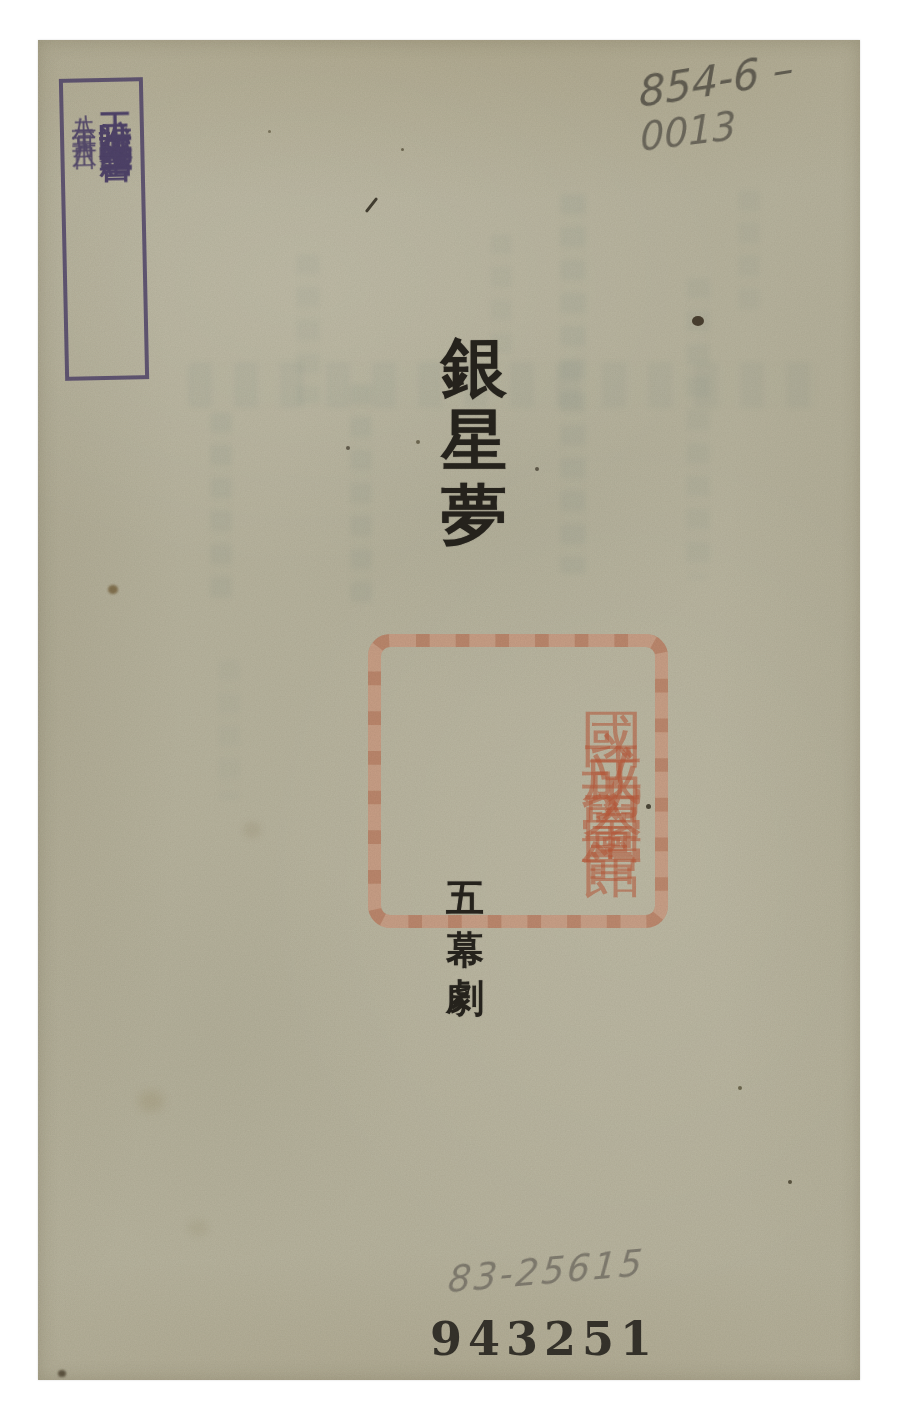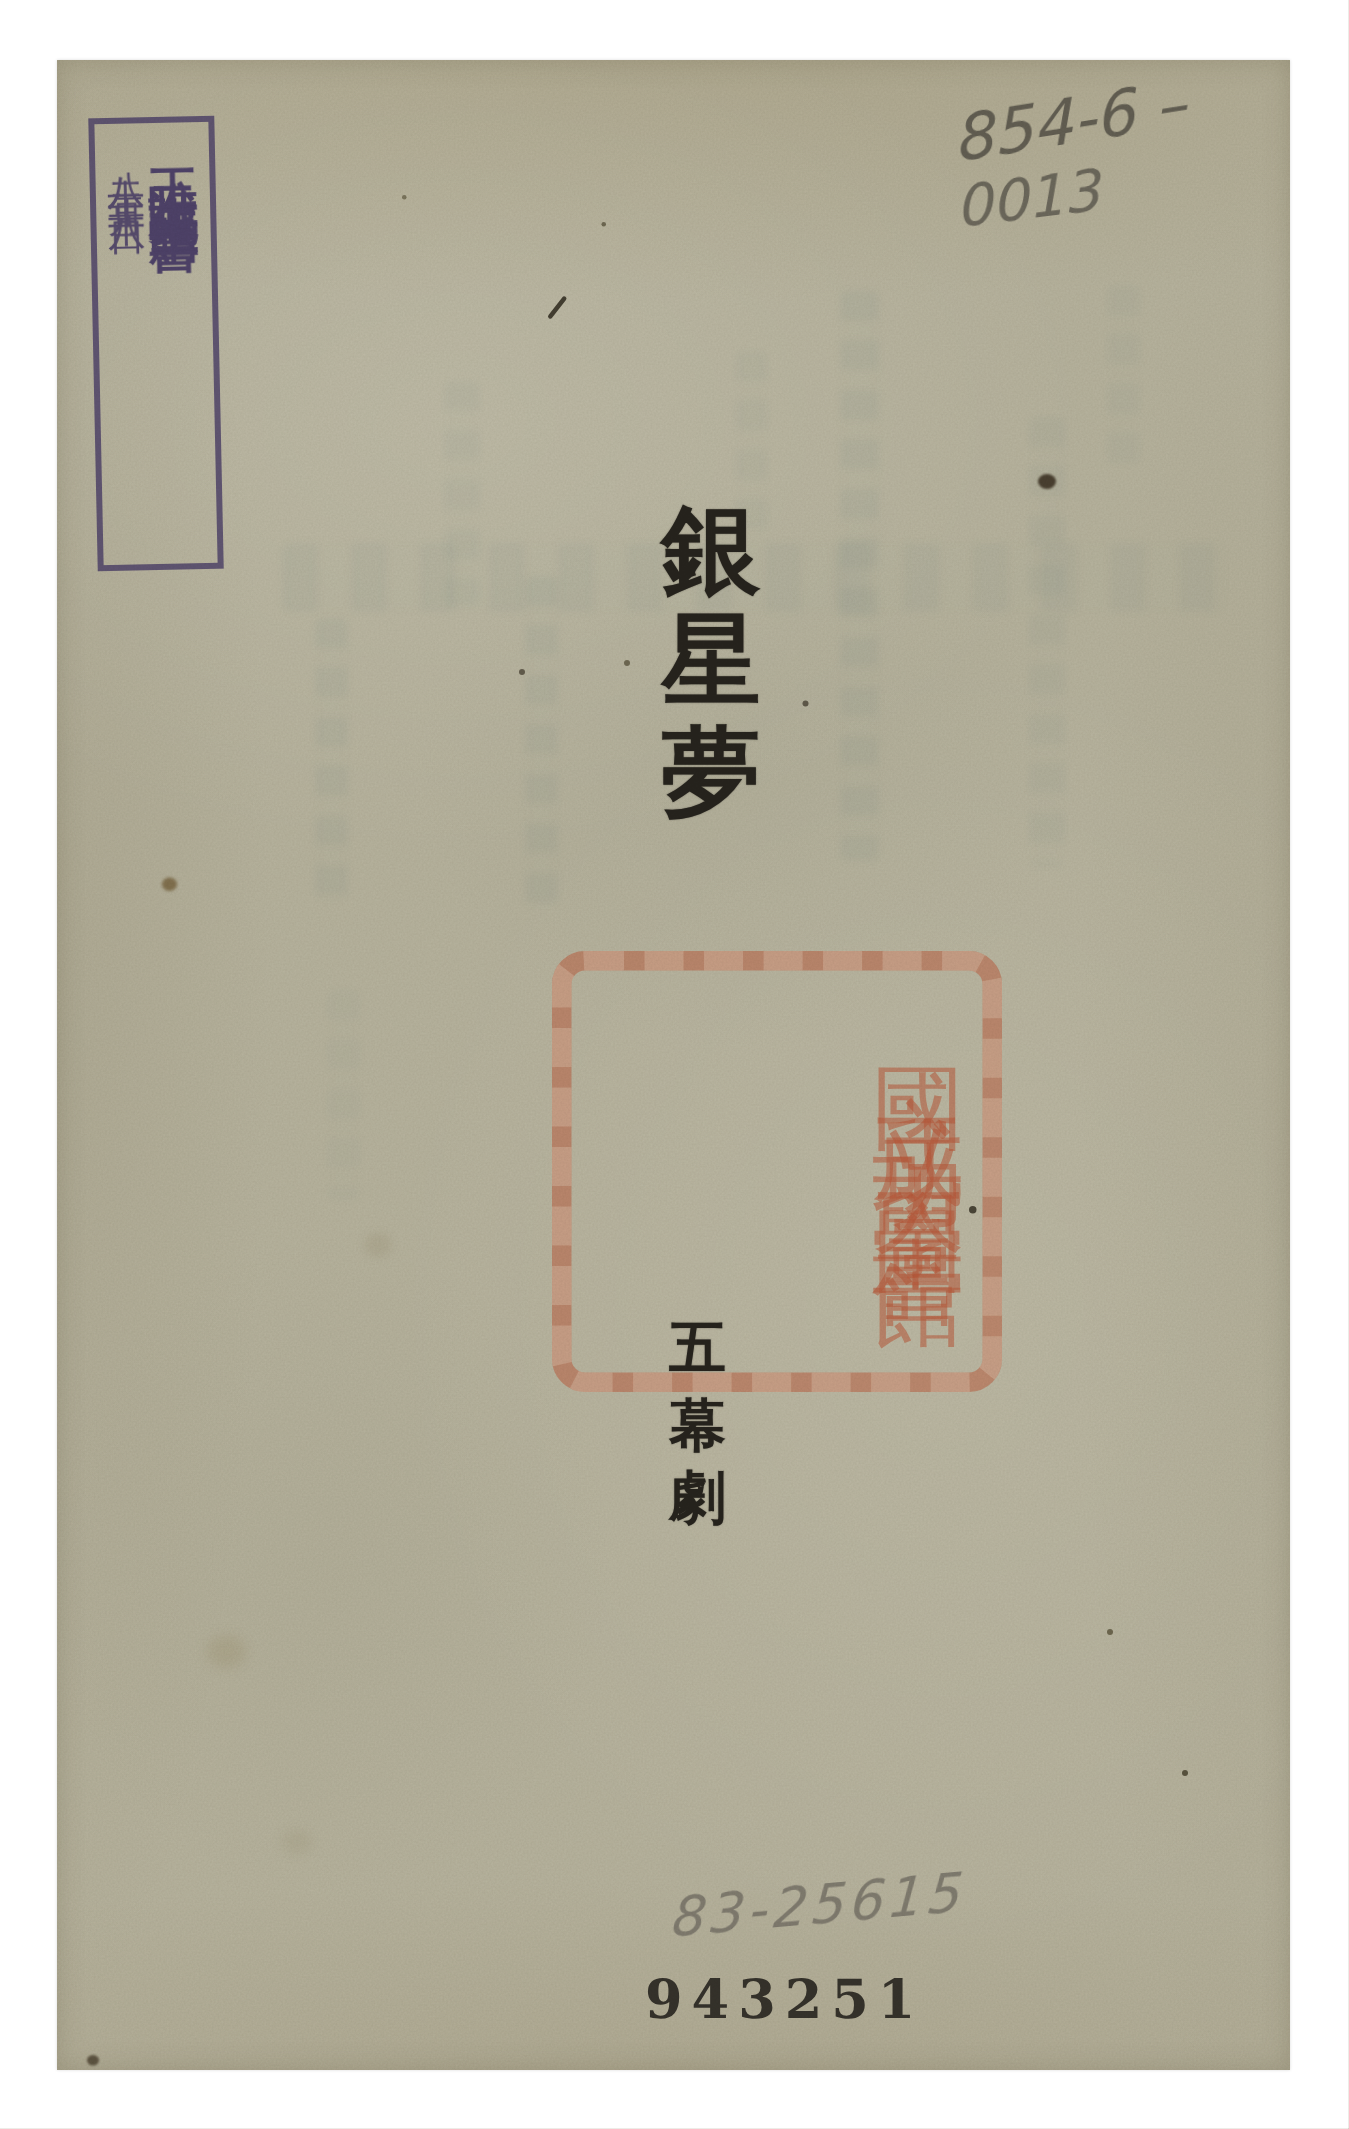--- a/index.html
+++ b/index.html
@@ -95,21 +95,21 @@
     writing-mode:vertical-rl;text-orientation:upright;
     font-family:"DejaVu Serif", serif;
     font-size:62px;line-height:86px;letter-spacing:16px;
     color:rgba(184,88,56,0.55);
   }
 
   
   .acc-stamp{
     position:absolute;left:392px;top:1272px;
     font-family:"DejaVu Serif", serif;font-weight:bold;
-    font-size:36px;letter-spacing:6px;color:#35322b;
+    font-size:46px;letter-spacing:6px;color:#35322b;
     filter:blur(0.4px);
   }
 
   
   .speck{position:absolute;border-radius:50%;}
 </style>
 </head>
 <body>
 
 <div class="scan">

